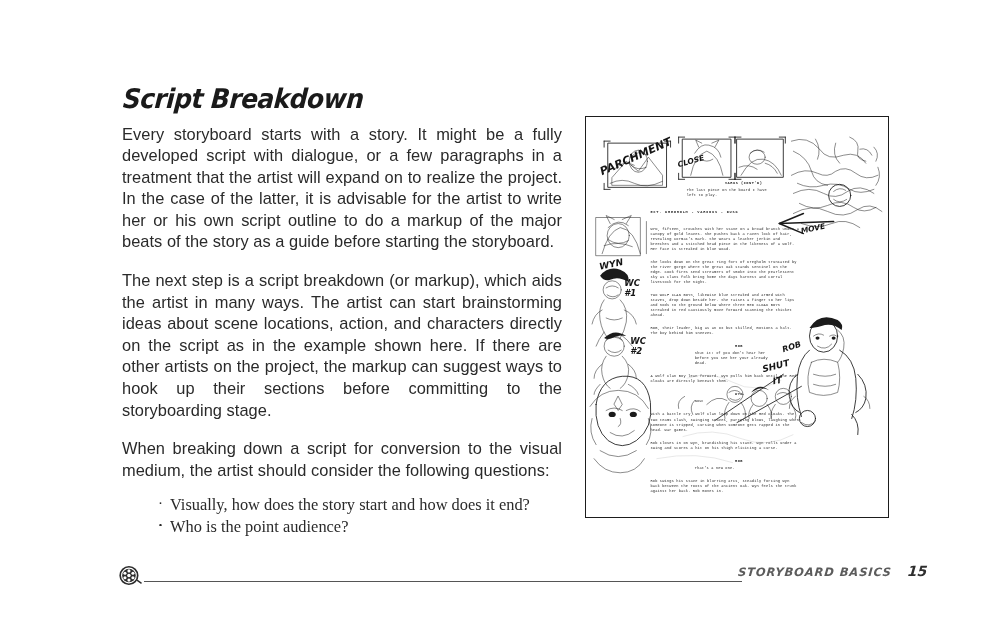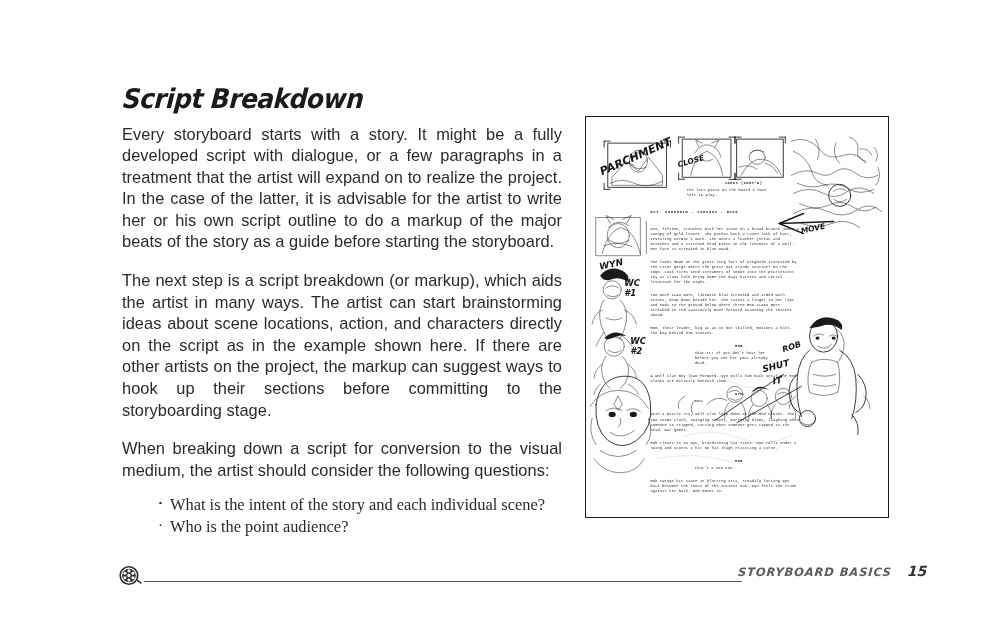--- a/index.html
+++ b/index.html
@@ -166,24 +166,24 @@
 <div class="page">
 
   <div class="text-col">
     <h1 class="page-title">Script Breakdown</h1>
 
     <p class="body-p">Every storyboard starts with a story. It might be a fully developed script with dialogue, or a few paragraphs in a treatment that the artist will expand on to realize the project. In the case of the latter, it is advisable for the artist to write her or his own script outline to do a markup of the major beats of the story as a guide before starting the storyboard.</p>
     <p class="body-p">The next step is a script breakdown (or markup), which aids the artist in many ways. The artist can start brainstorming ideas about scene locations, action, and characters directly on the script as in the example shown here. If there are other artists on the project, the markup can suggest ways to hook up their sections before committing to the storyboarding stage.</p>
     <p class="body-p">When breaking down a script for conversion to the visual medium, the artist should consider the following questions:</p>
 
     <ul class="q-list">
+      <li><span class="bullet">·</span><span>Visually, how does the story start and how does it end?</span></li>
       <li><span class="bullet">·</span></li>
       <li><span class="bullet">·</span></li>
       <li><span class="bullet">·</span></li>
-      <li><span class="bullet">·</span><span>What is the intent of the story and each individual scene?</span></li>
       <li><span class="bullet">·</span><span>Who is the point audience?</span></li>
     </ul>
   </div>
 
   <figure class="script-figure" style="margin:0;">
     <div class="script-inner">
       <svg class="script-svg" viewBox="0 0 300 398" preserveAspectRatio="none">
 
         <g>
 

